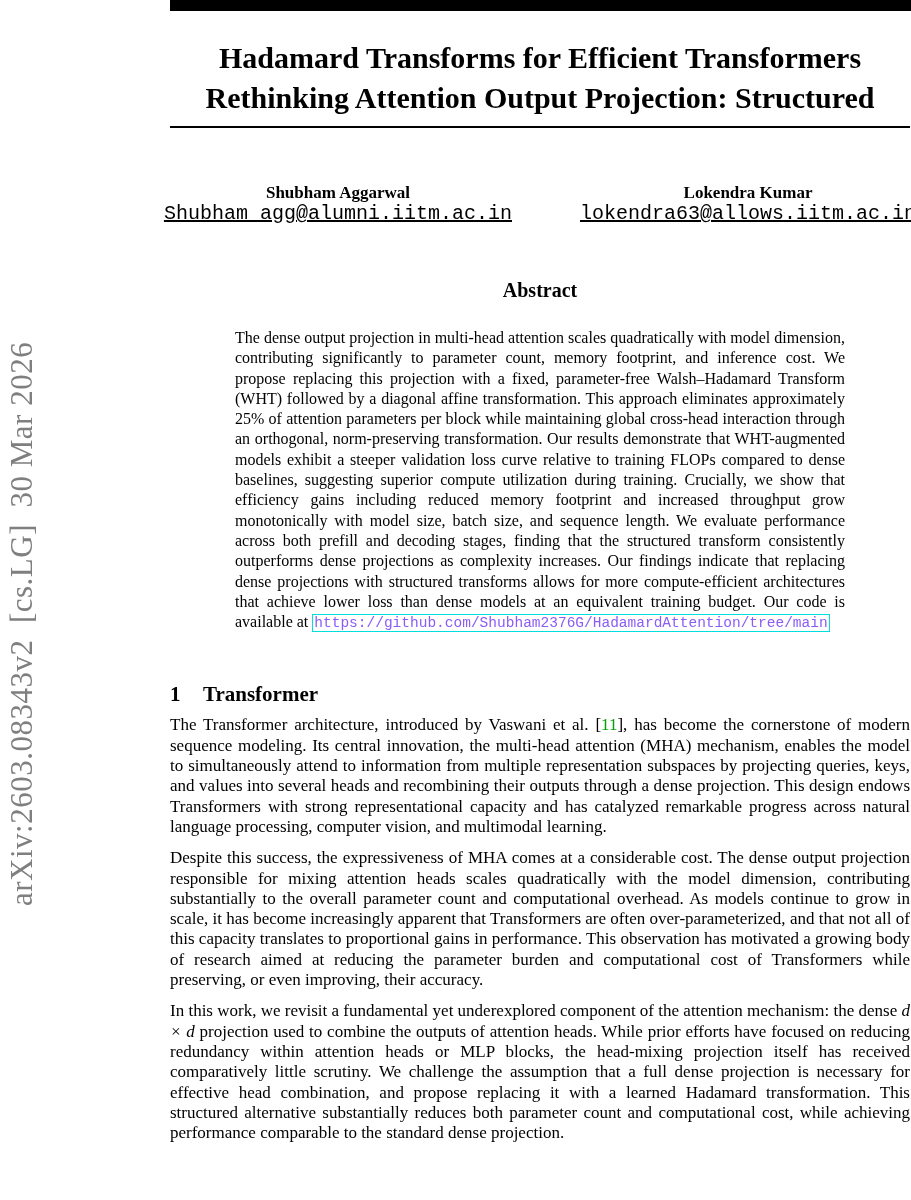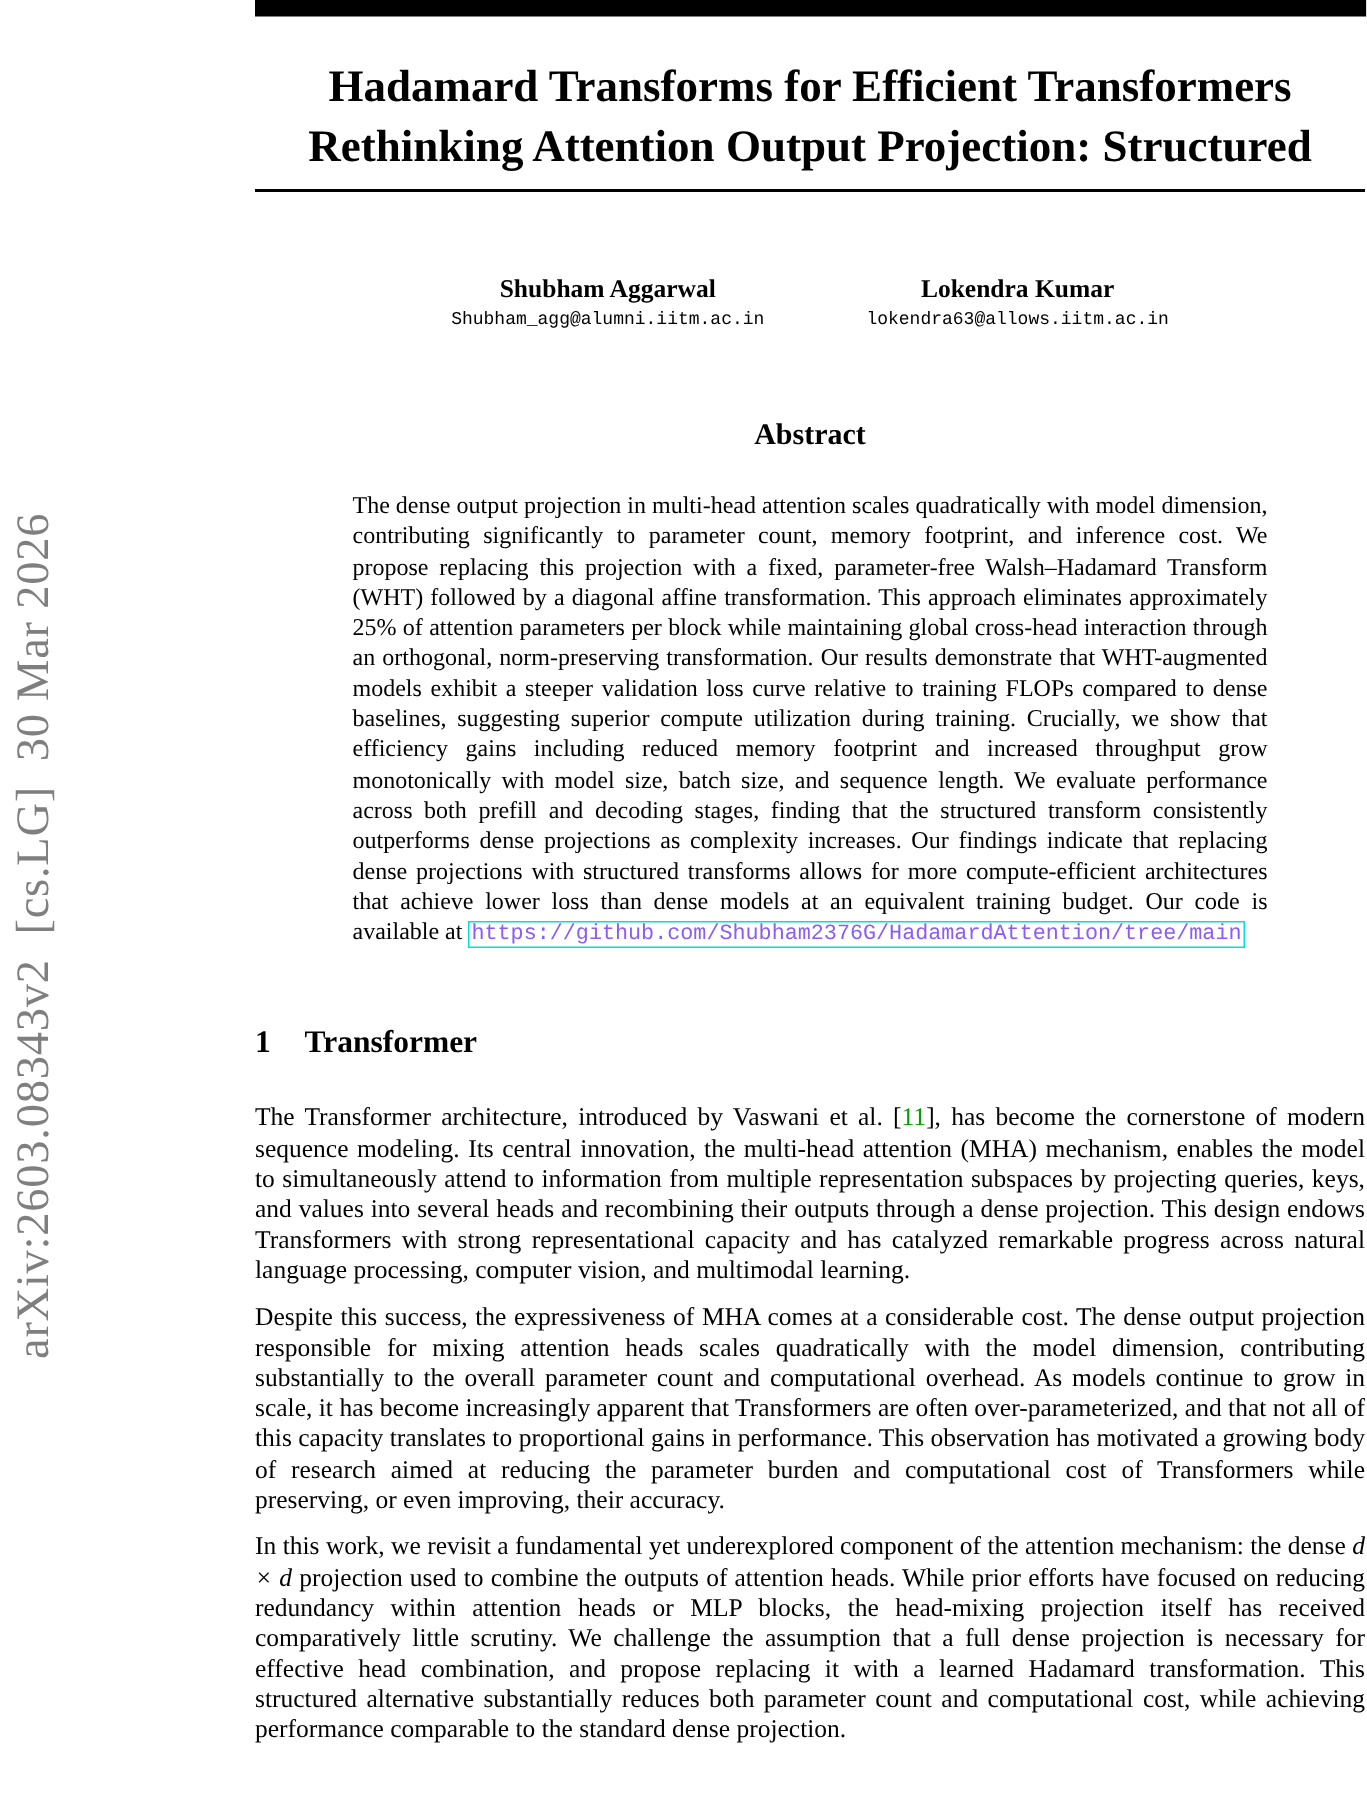--- a/index.html
+++ b/index.html
@@ -54,22 +54,23 @@
     gap: 68px;
   }
   .author { text-align: center; }
   .author-name {
     font-weight: bold;
     font-size: 17px;
     line-height: 21px;
   }
   .author-email {
     font-family: "Liberation Mono", "DejaVu Sans Mono", monospace;
-    font-size: 12px;
+    font-size: 20px;
     line-height: 21px;
+    text-decoration: underline;
   }
   .abstract-heading {
     margin: 54px 0 16px 0;
     text-align: center;
     font-size: 20px;
     font-weight: bold;
     line-height: 24px;
   }
   .abstract-body {
     margin: 26px 65px 0 65px;
@@ -92,21 +93,21 @@
     font-weight: bold;
     line-height: 26px;
   }
   .section-number { display: inline-block; width: 33px; }
   .body-para {
     margin: 11px 0 0 0;
     font-size: 17px;
     line-height: 20.3px;
     text-align: justify;
   }
-  .body-para.first { margin-top: 28px; }
+  .body-para.first { margin-top: 8px; }
   .cite-link {
     color: #00a000;
     text-decoration: none;
     cursor: pointer;
   }
   .math { font-style: italic; }
 </style>
 </head>
 <body>
 

